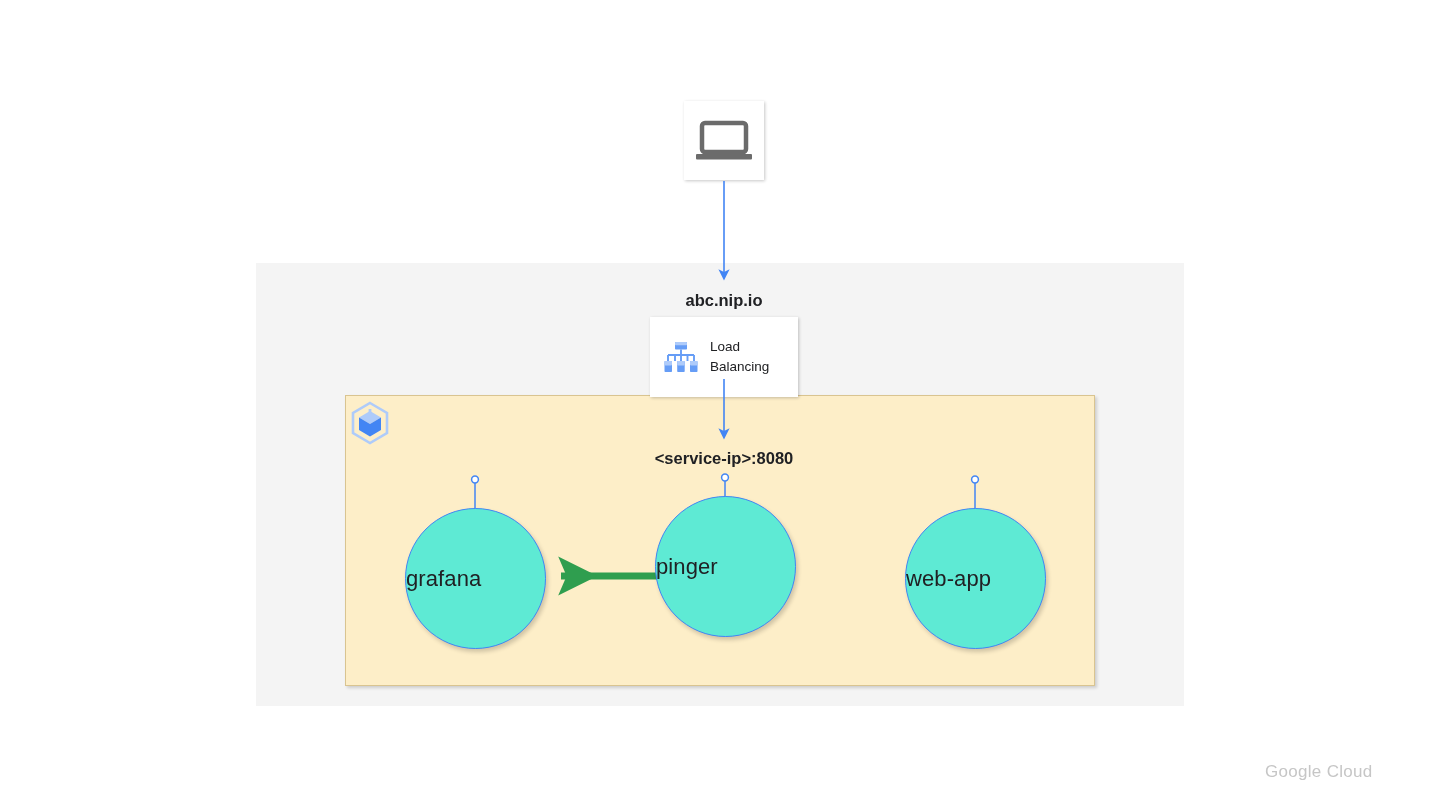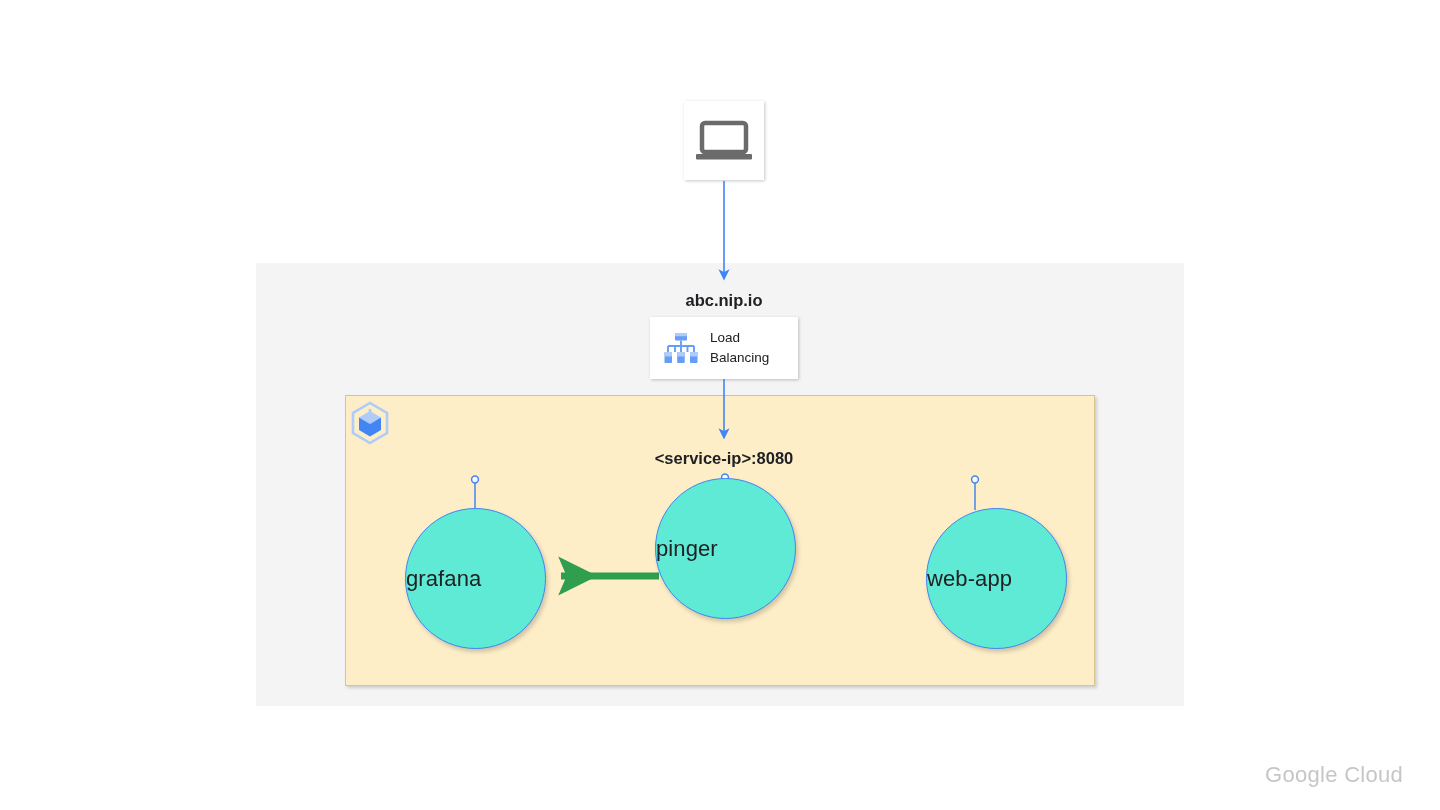--- a/index.html
+++ b/index.html
@@ -74,21 +74,21 @@
     width: 58px;
     height: 44px;
   }
 
   
   .lb-card {
     position: absolute;
     left: 650px;
     top: 317px;
     width: 148px;
-    height: 62px;
+    height: 80px;
     background: #ffffff;
     box-shadow: 1px 1px 3px rgba(0,0,0,0.22);
     display: flex;
     align-items: center;
     box-sizing: border-box;
     padding-left: 14px;
   }
   .lb-icon {
     width: 34px;
     height: 32px;
@@ -137,29 +137,29 @@
     align-items: center;
     justify-content: flex-start;
     box-shadow: 2px 3px 4px rgba(0,0,0,0.18);
   }
   .node-label {
     font-size: 22px;
     color: #202124;
     letter-spacing: 0.1px;
   }
   .node-grafana { left: 405px; top: 508px; }
-  .node-pinger  { left: 655px; top: 478px; }
-  .node-webapp  { left: 926px; top: 508px; }
+  .node-pinger  { left: 655px; top: 496px; }
+  .node-webapp  { left: 905px; top: 508px; }
 
   
   .watermark {
     position: absolute;
     left: 1265px;
     top: 762px;
-    font-size: 22px;
+    font-size: 17px;
     color: #c6c6c6;
     letter-spacing: 0.3px;
     white-space: nowrap;
   }
 </style>
 </head>
 <body>
 
 <div id="root">
 

